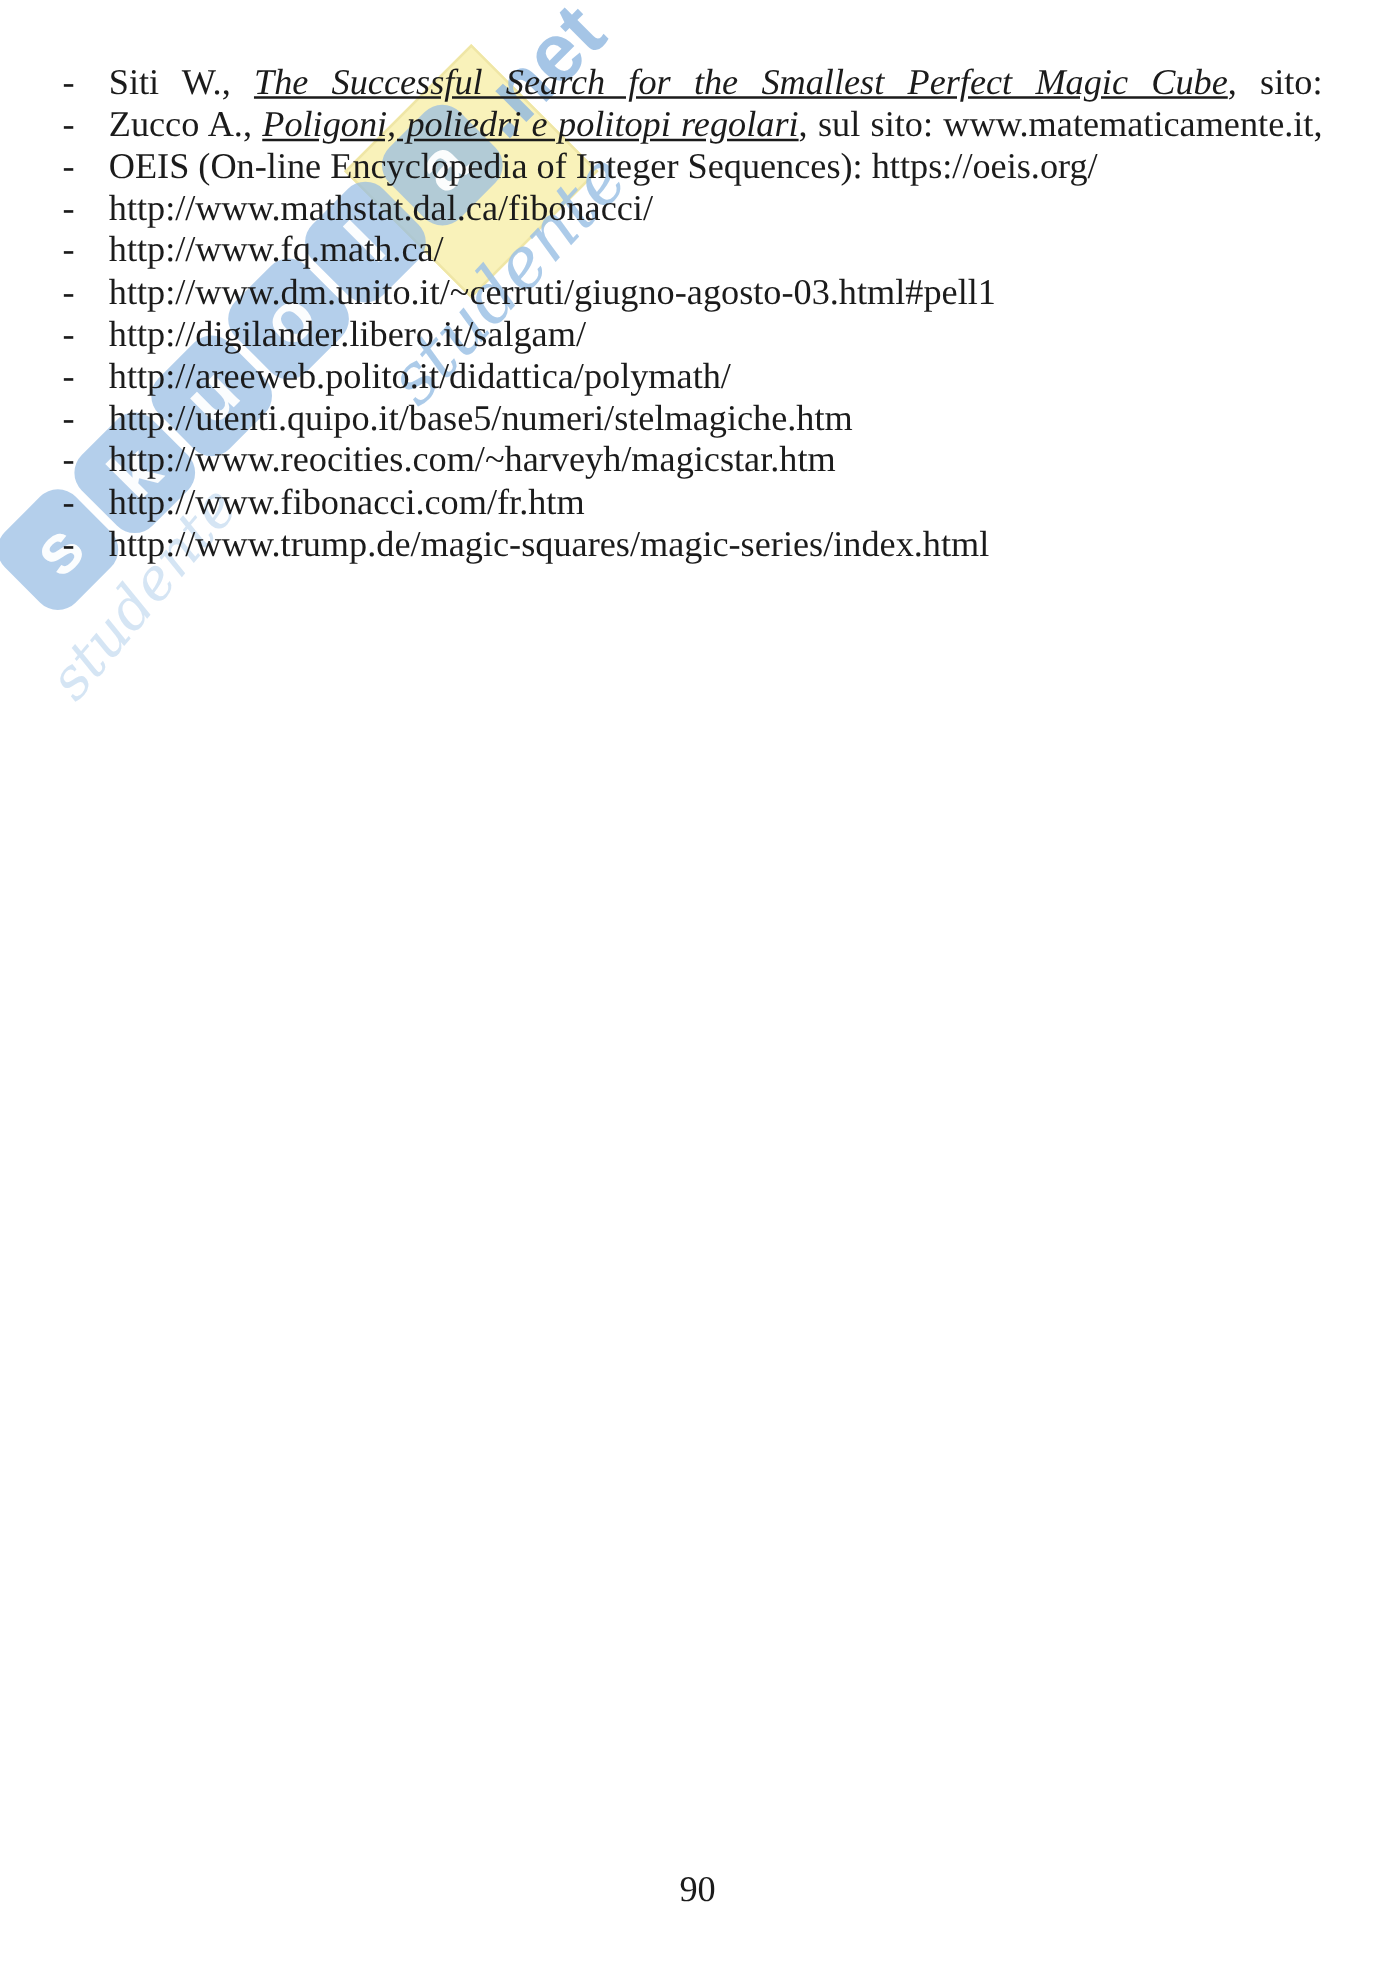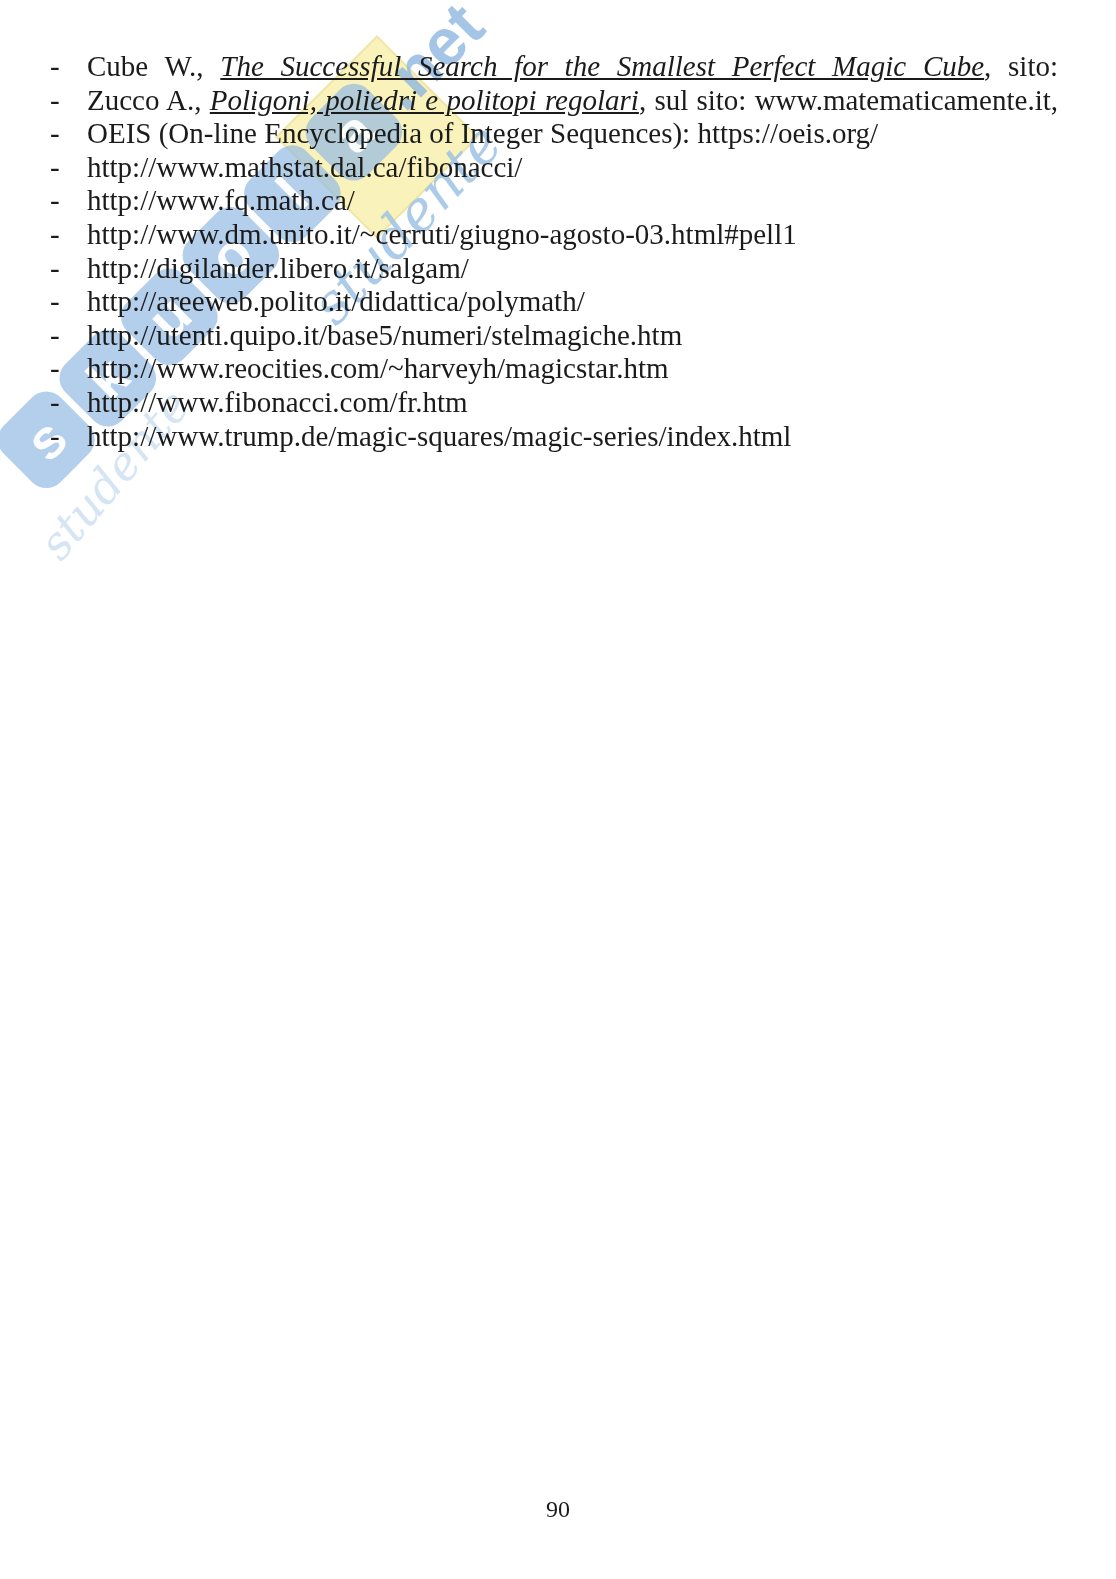--- a/index.html
+++ b/index.html
@@ -64,21 +64,21 @@
   .justify { text-align:justify; text-align-last:justify; }
   .it { font-style:italic;text-decoration:underline; }
 
   .section-heading {
     font-weight:bold; font-style:italic;
     margin-top:37px;
   }
 
   .footer-page-number {
     position:absolute; left:0; right:0; top:1496px;
-    text-align:center; font-size:24px; z-index:1;
+    text-align:center; font-size:29px; z-index:1;
   }
 </style>
 </head>
 <body>
 
 <div class="page">
 
   <div class="watermark">
     <div class="wm-diamond"></div>
     <div class="wm-logo">
@@ -94,21 +94,21 @@
     <div class="wm-script wm-script-2">studente</div>
   </div>
 
   <div class="content">
 
     <div>
 
       <div class="row">
         <span class="marker">-</span>
         <div class="body-col">
-          <div class="line justify"><span>Cube W., </span><span class="it">The Successful Search for the Smallest Perfect Magic Cube</span><span>, sito:</span></div>
+          <div class="line justify"><span>Siti W., </span><span class="it">The Successful Search for the Smallest Perfect Magic Cube</span><span>, sito:</span></div>
         </div>
       </div>
 
       <div class="row">
         <span class="marker">-</span>
         <div class="body-col">
           <div class="line justify"><span>Zucco A., </span><span class="it">Poligoni, poliedri e politopi regolari</span><span>, sul sito: www.matematicamente.it,</span></div>
         </div>
       </div>
 

